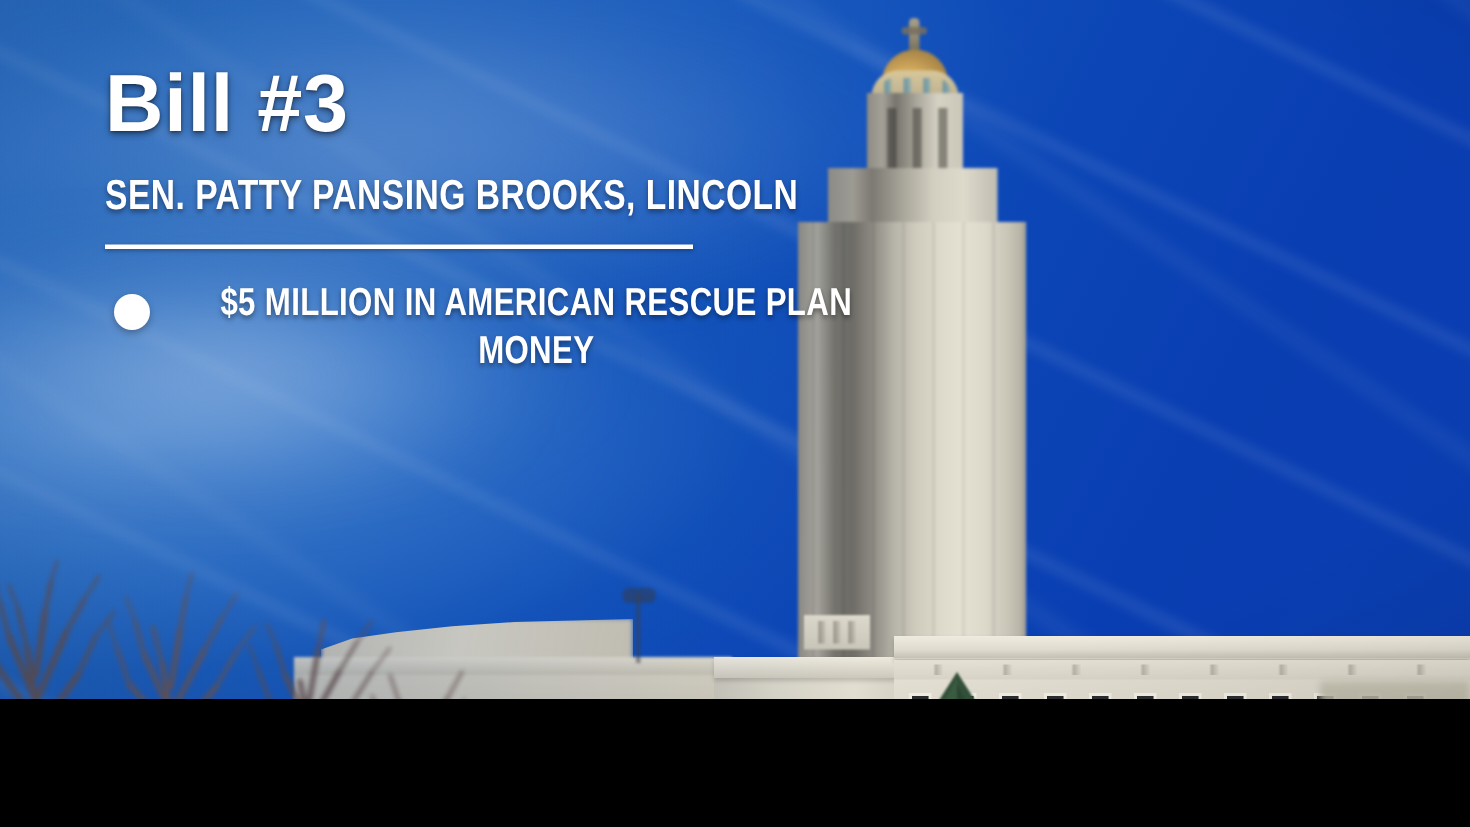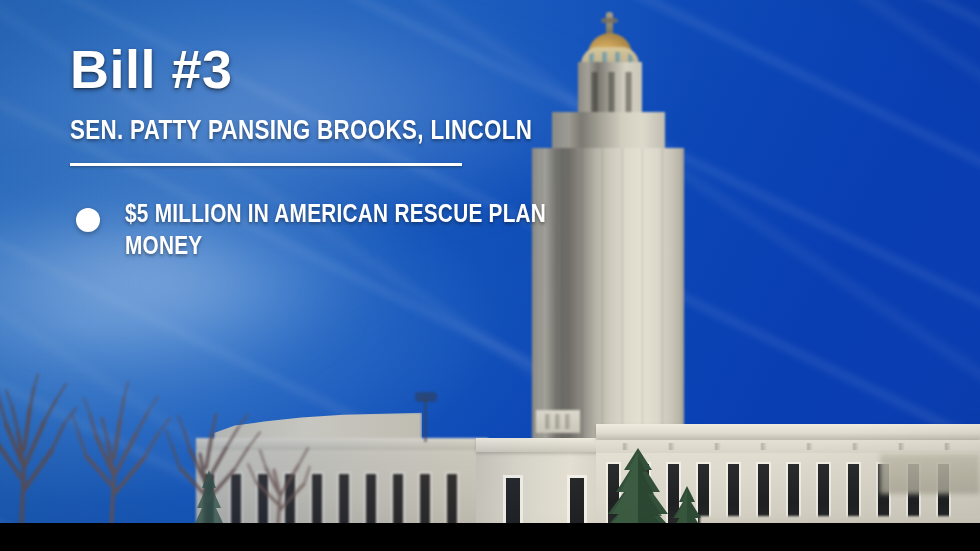--- a/index.html
+++ b/index.html
@@ -8,23 +8,24 @@
     padding: 0;
     background: #000;
   }
   body {
     font-family: "Liberation Sans", sans-serif;
   }
 
   #stage {
     position: relative;
     width: 980px;
-    height: 523px;
+    height: 466px;
     overflow: hidden;
     background: #0b42b5;
+    text-align: center;
   }
 
   
   .photo {
     position: absolute;
     inset: 0;
     overflow: hidden;
   }
 
   
@@ -517,21 +518,20 @@
   .bullets {
     position: absolute;
     left: 70px;
     top: 186px;
     width: 520px;
   }
   .bullet {
     position: relative;
     padding-left: 55px;
     margin-bottom: 22px;
-    margin-top: 12px;
   }
   .bullet-dot {
     position: absolute;
     left: 6px;
     top: 10px;
     width: 24px;
     height: 24px;
     border-radius: 50%;
     background: #ffffff;
     box-shadow: 0 2px 5px rgba(0,0,0,0.30);

